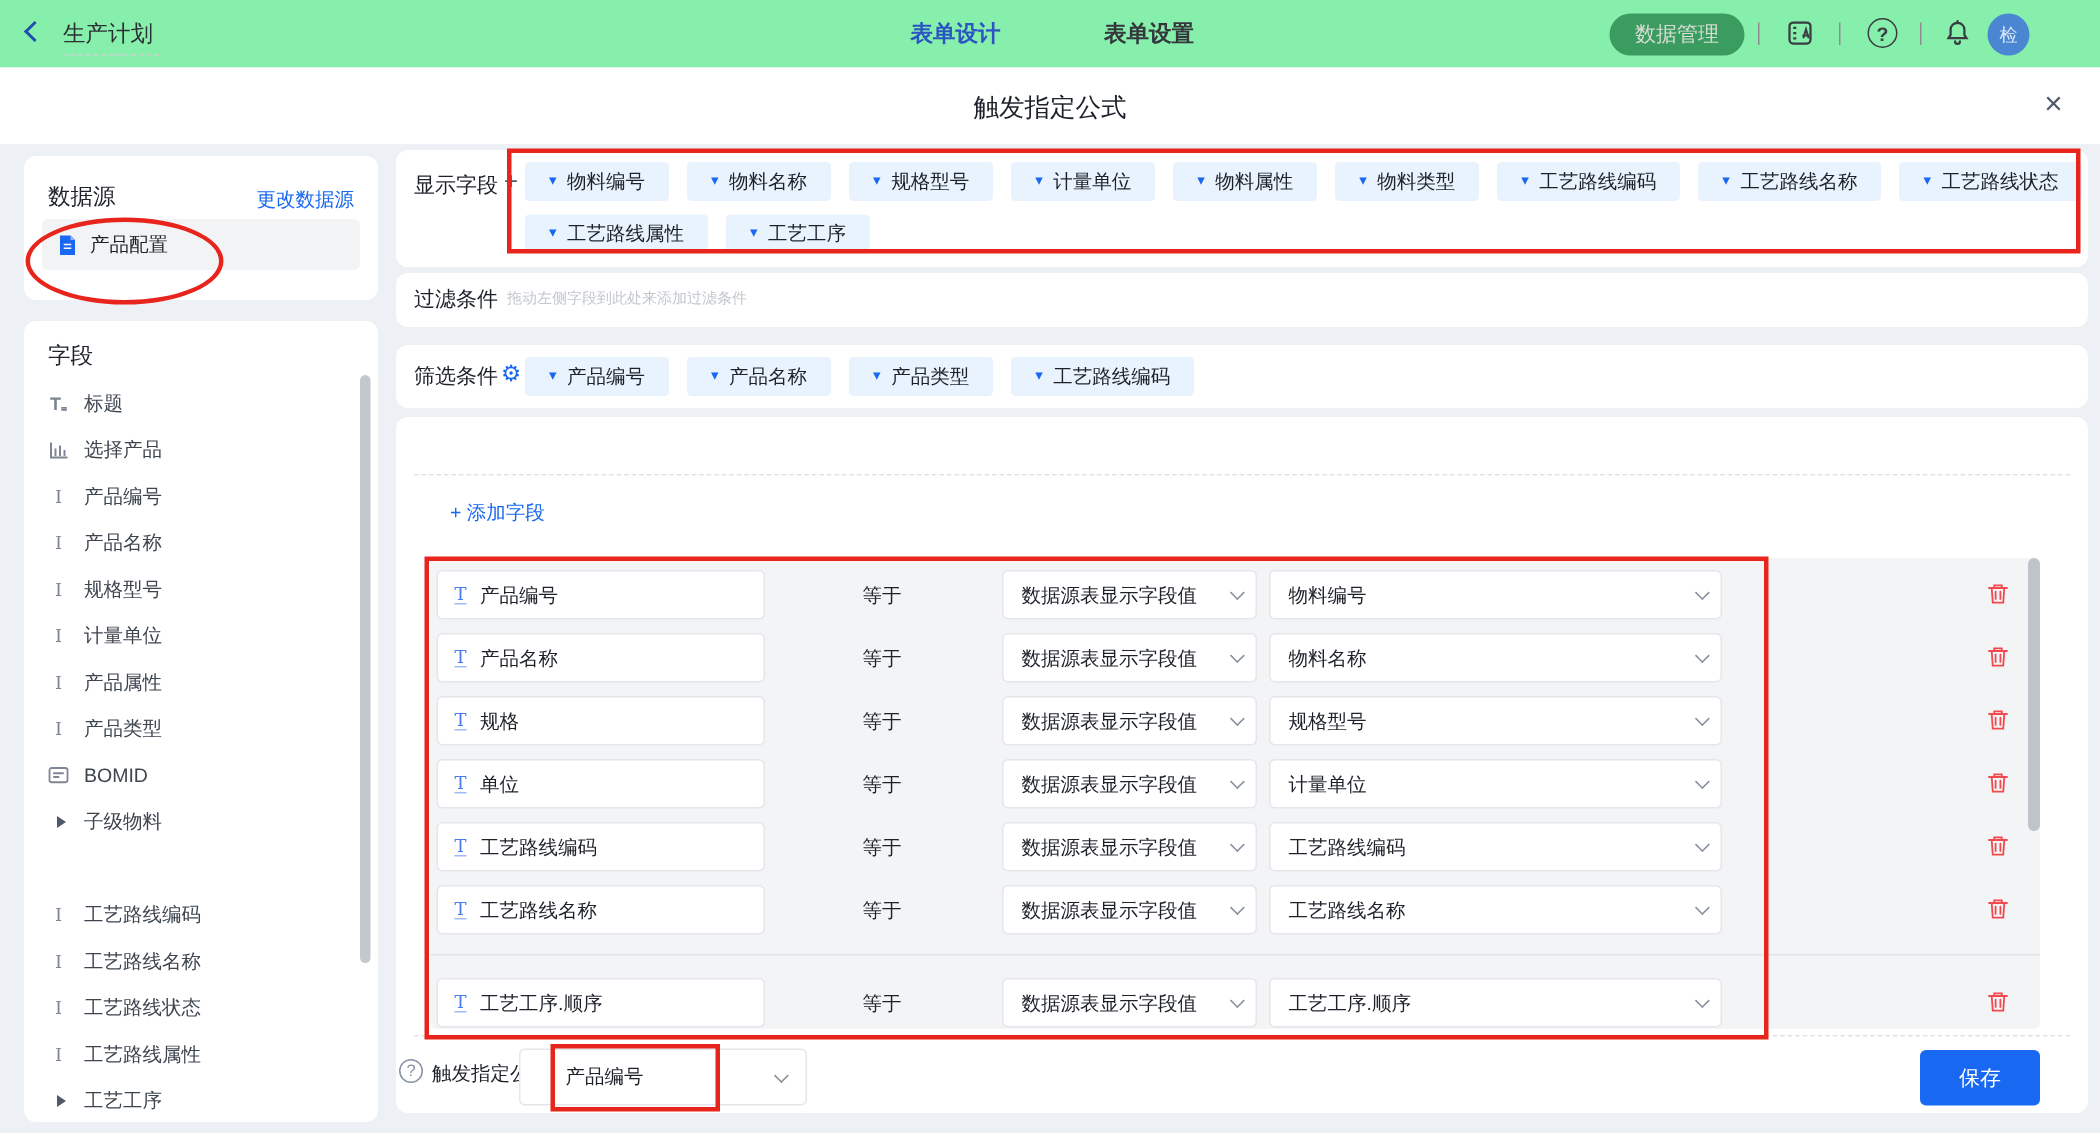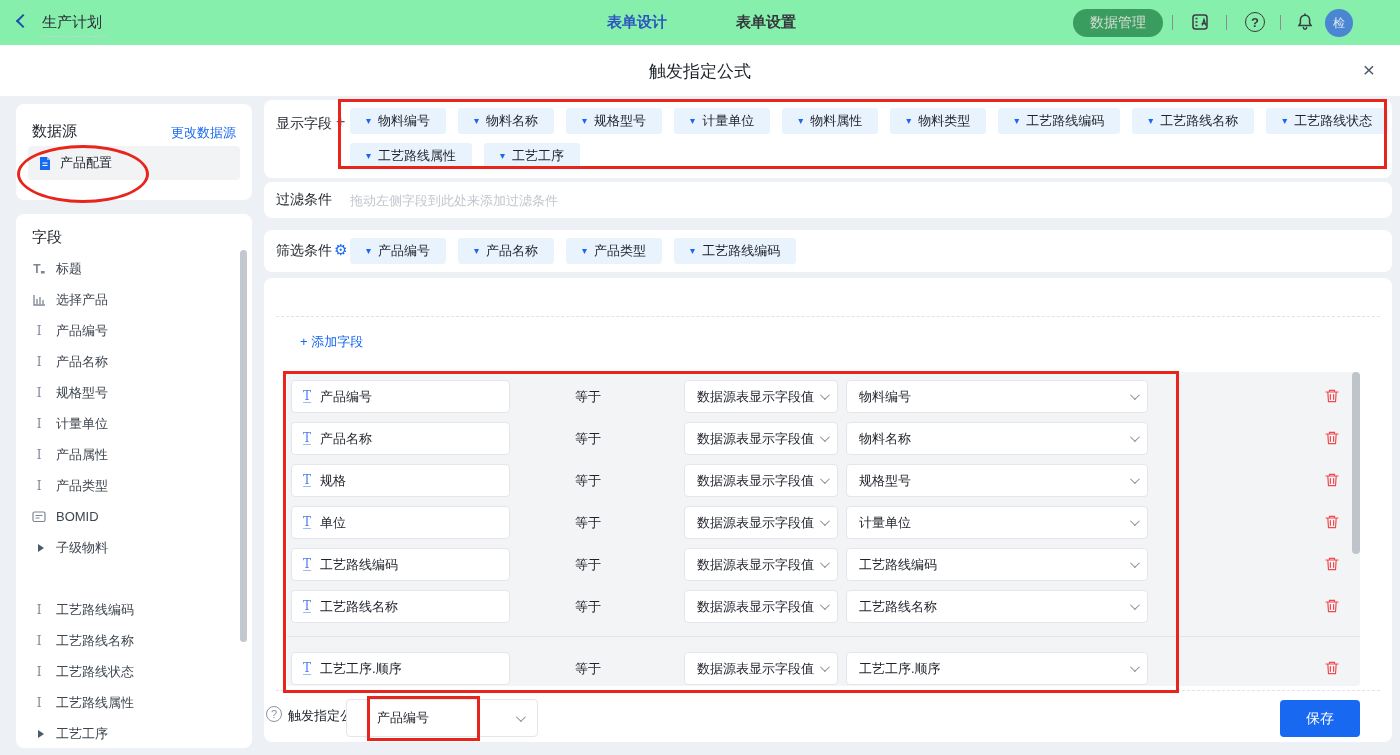--- a/index.html
+++ b/index.html
@@ -48,40 +48,40 @@
     border-bottom:4px solid transparent; margin-left:3px; }
   .sb-thumb { position:absolute; left:224px; top:36px; width:7px; height:392px; background:#c3c7ce; border-radius:4px; }
 
   
   .row-label { position:absolute; left:12px; font-size:14px; color:#1d2129; font-weight:500; }
   .tagwrap { position:absolute; left:86px; top:8px; width:1040px; display:flex; flex-wrap:wrap;
     gap:12px; row-gap:9px; }
   .tag { height:26px; background:#e9f3fe; border-radius:3px; display:inline-flex; align-items:center;
     gap:7px; padding:0 16px; font-size:13px; color:#1d2129; cursor:pointer; }
   .caret { font-style:normal; color:#1868f1; font-size:10px; line-height:1; }
-  .placeholder { position:absolute; left:86px; top:10px; font-size:13px; color:#c2c7cf; }
+  .placeholder { position:absolute; left:74px; top:10px; font-size:10px; color:#c2c7cf; }
   .gear { font-style:normal; color:#1868f1; font-size:15px; line-height:1; }
 
   .hint { position:absolute; left:12px; top:14px; font-size:13px; color:#86909c; }
   .dashed { position:absolute; border-top:1px dashed #dfe2e8; }
   .addfield { position:absolute; left:36px; top:55px; font-size:13px; color:#1868f1; cursor:pointer; }
 
   .rules-bg { position:absolute; left:23px; top:94px; width:1073px; height:314px;
     background:#f3f4f6; border-radius:4px; }
   .rule-row { position:absolute; left:0; width:1128px; height:33px; }
   .field-box { position:absolute; left:27px; top:0; width:219px; height:33px; background:#fff;
     border:1px solid #e5e6eb; border-radius:4px; display:flex; align-items:center; gap:9px;
     padding-left:11px; font-size:13px; }
   .trow { color:#4a7cf0; font-family:"DejaVu Serif", serif; font-size:12px; line-height:1;
     border-bottom:1px solid #9dbcf7; }
   .op { position:absolute; left:311px; top:8px; font-size:13px; font-weight:500; }
   .sel { position:absolute; top:0; height:33px; background:#fff; border:1px solid #e5e6eb;
     border-radius:4px; display:flex; align-items:center; justify-content:space-between;
     padding:0 10px 0 12px; font-size:13px; cursor:pointer; }
-  .sel1 { left:420px; width:154px; }
+  .sel1 { left:404px; width:170px; }
   .sel2 { left:582px; width:302px; }
   .chev { width:7px; height:7px; border-right:1.4px solid #86909c; border-bottom:1.4px solid #86909c;
     transform:rotate(45deg) translateY(-2px); flex:none; }
   .trash { position:absolute; left:1060px; top:8px; width:16px; height:16px; cursor:pointer; }
   .rule-sep { position:absolute; left:23px; top:358px; width:1073px; border-top:1px solid #e2e4e8; }
   .rules-thumb { position:absolute; left:1088px; top:94px; width:8px; height:182px;
     background:#bfc3ca; border-radius:4px; }
 
   .foot-help { position:absolute; left:2px; top:428px; }
   .qm2 { width:16px; height:16px; border:1.3px solid #8a93a6; border-radius:50%; color:#8a93a6;

